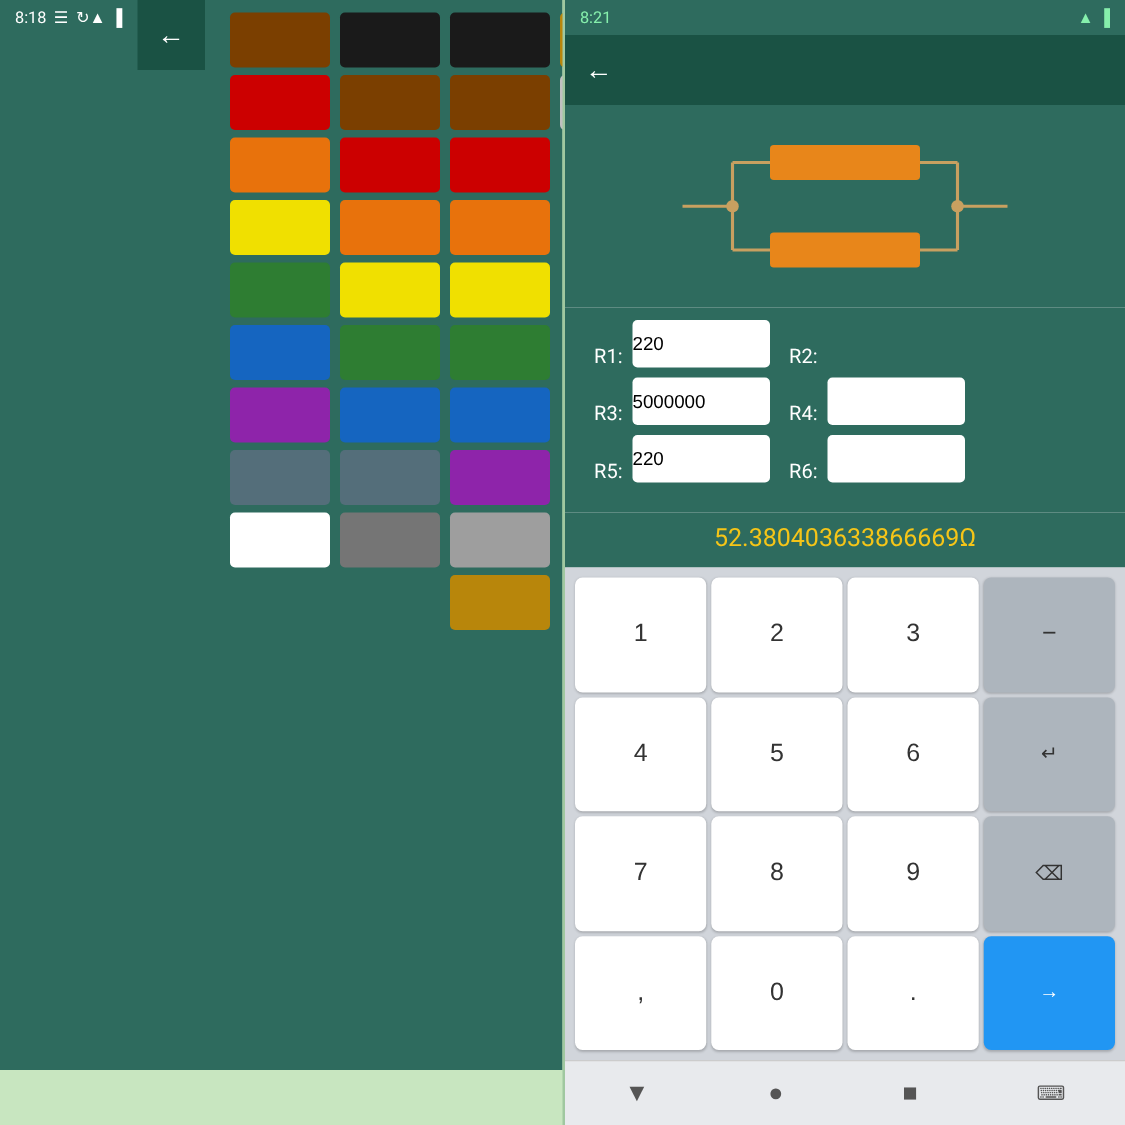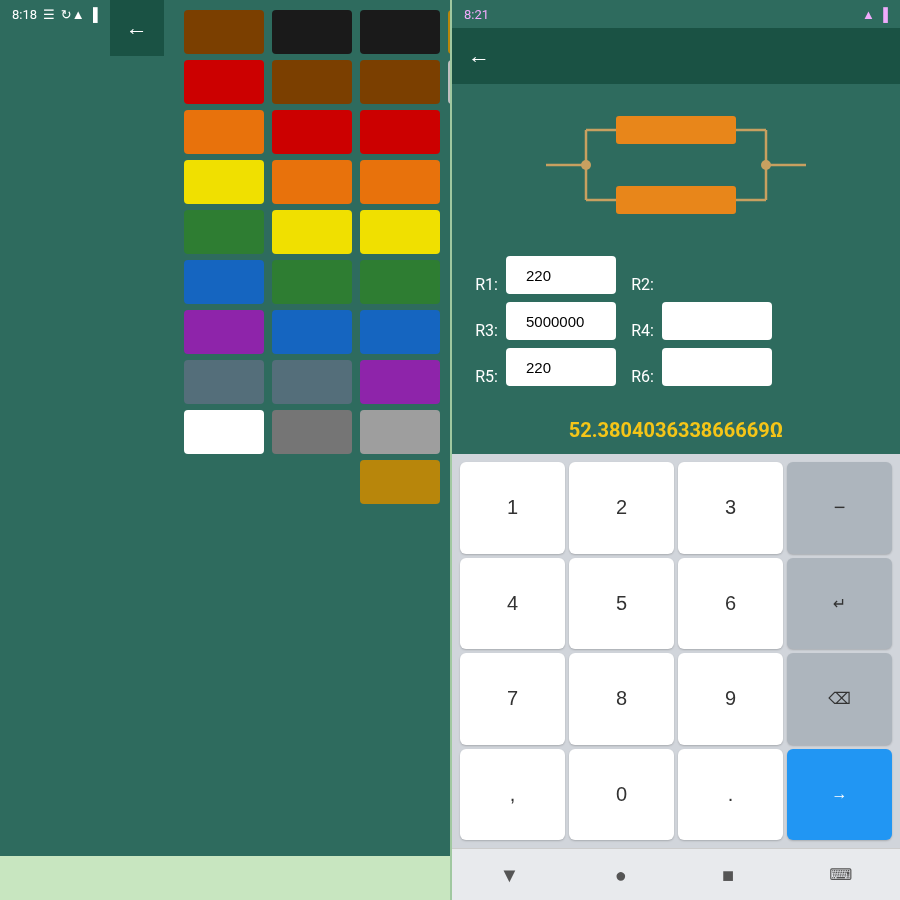--- a/index.html
+++ b/index.html
@@ -125,21 +125,21 @@
       display: flex;
       flex-direction: column;
     }
 
     .status-bar-right {
       height: 28px;
       background: #2e6b5e;
       display: flex;
       align-items: center;
       padding: 0 12px;
-      color: #f0abfc;
+      color: #86efac;
       font-size: 13px;
       justify-content: space-between;
     }
 
     .toolbar-right {
       height: 56px;
       background: #1a5244;
       display: flex;
       align-items: center;
       padding: 0 16px;
@@ -172,21 +172,21 @@
       color: white;
       font-size: 16px;
       width: 30px;
       text-align: right;
     }
 
     .input-field {
       background: white;
       border: none;
       border-radius: 4px;
-      padding: 8px 20px;
+      padding: 8px 0;
       font-size: 15px;
       width: 110px;
       height: 38px;
       outline: none;
     }
 
     .compute-btn {
       background: #8b1a1a;
       color: white;
       border: none;
@@ -201,21 +201,21 @@
 
     .result-area {
       background: #2e6b5e;
       padding: 8px 16px 12px;
       text-align: center;
     }
 
     .result-text {
       color: #f5c518;
       font-size: 20px;
-      font-weight: bold;
+      font-weight: normal;
     }
 
     
     .keyboard {
       flex: 1;
       background: #d1d5db;
       display: flex;
       flex-direction: column;
       gap: 4px;
       padding: 8px;

